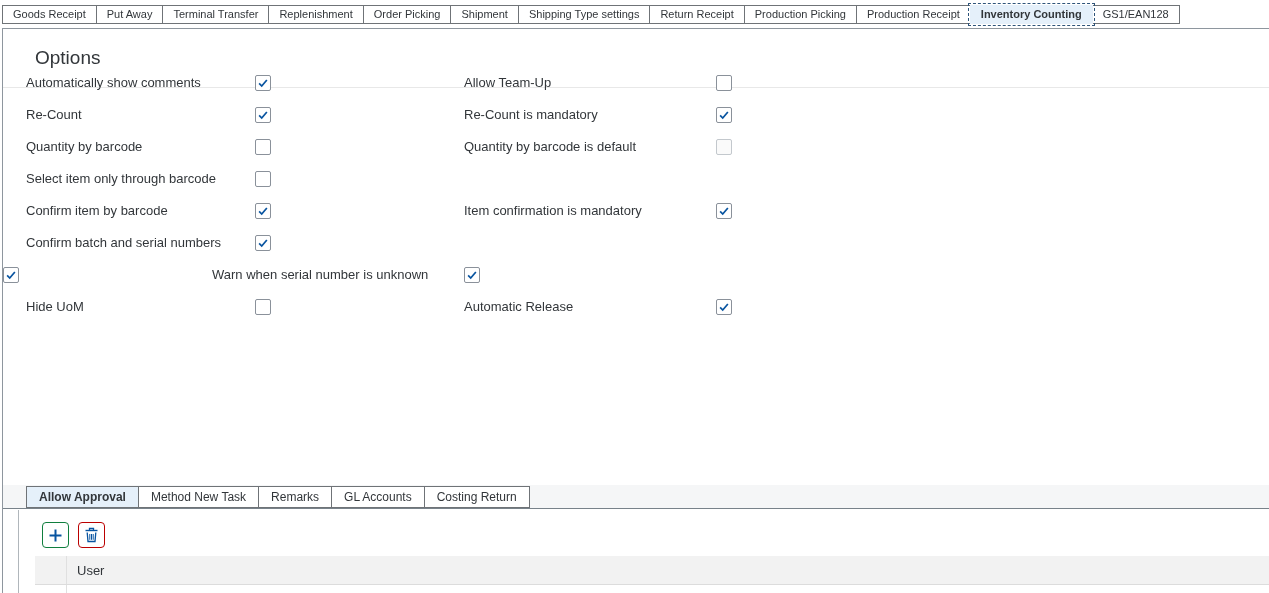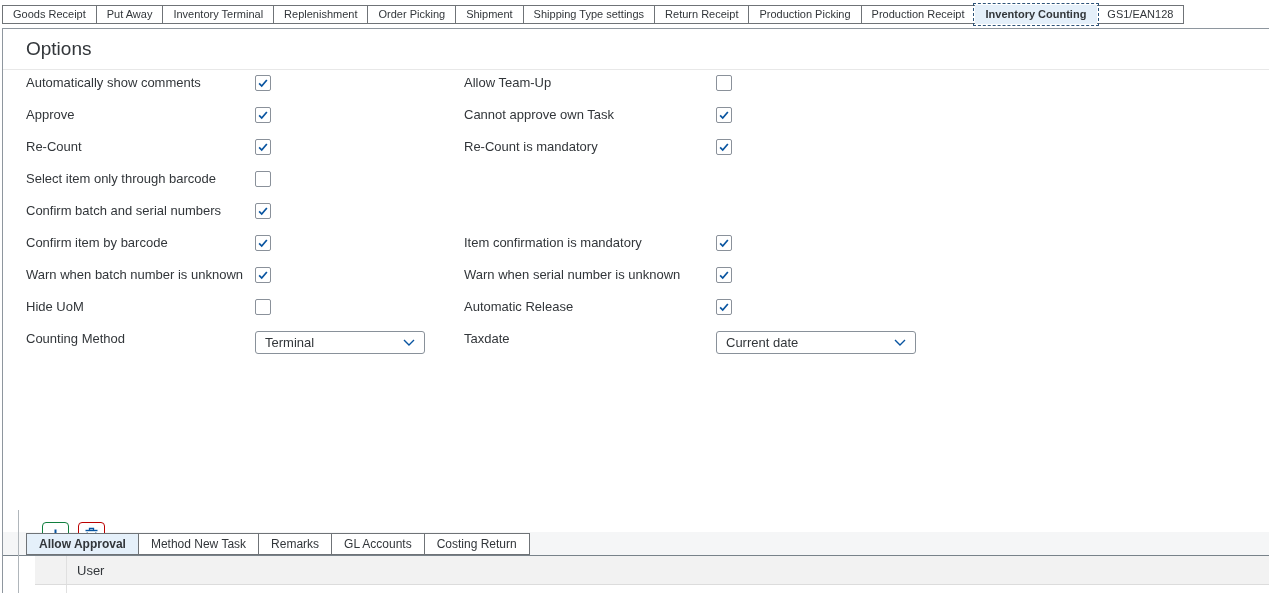--- a/index.html
+++ b/index.html
@@ -22,21 +22,21 @@
   .top-tab.active::after {
     content:""; position:absolute; inset:-3px;
     border:1px dashed #2e547a; pointer-events:none;
   }
   
   .panel {
     position:absolute; left:2px; top:28px; right:0; bottom:0;
     border-top:1px solid #8e969e; border-left:1px solid #8e969e; background:#fff;
   }
   .heading-wrap { padding:9px 0 9px 23px; border-bottom:1px solid #e8e8e8; }
-  .heading { font-size:19px; font-weight:normal; margin:0; }
+  .heading { font-size:19px; font-weight:normal; margin:9px; }
   
   .options-grid { position:absolute; left:0; top:46px; right:0; }
   .opt-row { display:flex; height:32px; align-items:flex-start; font-size:13px; }
   .opt-label { white-space:nowrap; overflow:hidden; }
   .opt-label.left  { width:252px; padding-left:23px; }
   .opt-ctl.left    { width:209px; }
   .opt-label.right { width:252px; }
   .opt-ctl.right   { flex:1; }
   .checkbox {
     width:16px; height:16px; border:1px solid #8a919a; border-radius:2px;
@@ -48,21 +48,21 @@
     width:170px; height:23px; border:1px solid #89919a; border-radius:3px;
     background:#fff; display:flex; align-items:center; justify-content:space-between;
     padding:0 9px; font-size:13px; cursor:default;
   }
   .select.wide { width:200px; }
   .select .chev { width:12px; height:7px; display:block; }
   
   .btab-strip {
     position:absolute; left:0; right:0; top:456px; height:24px;
     background:#f5f6f7; border-bottom:1px solid #78828a;
-    display:flex; align-items:flex-end; padding-left:23px;margin-top:47px;
+    display:flex; align-items:flex-end; padding-left:23px;
   }
   .btab {
     height:22px; line-height:20px; padding:0 12px; font-size:12px;
     border:1px solid #6f7377; background:#fff; margin-right:-1px;
     white-space:nowrap; position:relative;
   }
   .btab.active { background:#e5f0fa; font-weight:bold; z-index:2; }
   
   .lower { position:absolute; left:15px; right:0; top:481px; bottom:0; border-left:1px solid #b0b6bb; }
   .toolbar { position:absolute; left:23px; top:12px; display:flex; gap:9px; }
@@ -80,21 +80,21 @@
   .sel-col { width:32px; border-right:1px solid #e0e0e0; }
   .user-col { flex:1; display:flex; align-items:center; padding-left:10px; font-size:13px; }
   .table-row { position:absolute; left:16px; right:0; top:75px; bottom:0; background:#fff; display:flex; }
 </style>
 </head>
 <body>
 
 <div class="top-tab-bar">
     <div class="top-tab">Goods Receipt</div>
     <div class="top-tab">Put Away</div>
-    <div class="top-tab">Inventory Terminal</div>
+    <div class="top-tab">Terminal Transfer</div>
     <div class="top-tab">Replenishment</div>
     <div class="top-tab">Order Picking</div>
     <div class="top-tab">Shipment</div>
     <div class="top-tab">Shipping Type settings</div>
     <div class="top-tab">Return Receipt</div>
     <div class="top-tab">Production Picking</div>
     <div class="top-tab">Production Receipt</div>
     <div class="top-tab active">Inventory Counting</div>
     <div class="top-tab">GS1/EAN128</div>
   </div>
@@ -109,79 +109,70 @@
         <div class="opt-label left">Automatically show comments</div>
         <div class="opt-ctl left"><span class="checkbox checked">
             <svg viewBox="0 0 14 14">
               <path d="M2.5 7.5 L5.5 10.5 L11.5 3.5" fill="none" stroke="#0854a0" stroke-width="2"></path>
             </svg>
           </span></div>
         <div class="opt-label right">Allow Team-Up</div>
         <div class="opt-ctl right"><span class="checkbox"></span></div>
       </div>
       <div class="opt-row">
-        <div class="opt-label left">Approve</div>
-        <div class="opt-ctl left"><span class="checkbox checked">
-            <svg viewBox="0 0 14 14">
-              <path d="M2.5 7.5 L5.5 10.5 L11.5 3.5" fill="none" stroke="#0854a0" stroke-width="2"></path>
-            </svg>
-          </span></div>
-        <div class="opt-label right">Cannot approve own Task</div>
-        <div class="opt-ctl right"><span class="checkbox checked">
-            <svg viewBox="0 0 14 14">
-              <path d="M2.5 7.5 L5.5 10.5 L11.5 3.5" fill="none" stroke="#0854a0" stroke-width="2"></path>
-            </svg>
-          </span></div>
-      </div>
-      <div class="opt-row">
         <div class="opt-label left">Re-Count</div>
         <div class="opt-ctl left"><span class="checkbox checked">
             <svg viewBox="0 0 14 14">
               <path d="M2.5 7.5 L5.5 10.5 L11.5 3.5" fill="none" stroke="#0854a0" stroke-width="2"></path>
             </svg>
           </span></div>
         <div class="opt-label right">Re-Count is mandatory</div>
         <div class="opt-ctl right"><span class="checkbox checked">
             <svg viewBox="0 0 14 14">
               <path d="M2.5 7.5 L5.5 10.5 L11.5 3.5" fill="none" stroke="#0854a0" stroke-width="2"></path>
             </svg>
           </span></div>
+      </div>
+      <div class="opt-row">
+        <div class="opt-label left">Quantity by barcode</div>
+        <div class="opt-ctl left"><span class="checkbox"></span></div>
+        <div class="opt-label right">Quantity by barcode is default</div>
+        <div class="opt-ctl right"><span class="checkbox disabled"></span></div>
       </div>
       <div class="opt-row">
         <div class="opt-label left">Select item only through barcode</div>
         <div class="opt-ctl left"><span class="checkbox"></span></div>
         <div class="opt-label right"></div>
         <div class="opt-ctl right"></div>
       </div>
       <div class="opt-row">
+        <div class="opt-label left">Confirm item by barcode</div>
+        <div class="opt-ctl left"><span class="checkbox checked">
+            <svg viewBox="0 0 14 14">
+              <path d="M2.5 7.5 L5.5 10.5 L11.5 3.5" fill="none" stroke="#0854a0" stroke-width="2"></path>
+            </svg>
+          </span></div>
+        <div class="opt-label right">Item confirmation is mandatory</div>
+        <div class="opt-ctl right"><span class="checkbox checked">
+            <svg viewBox="0 0 14 14">
+              <path d="M2.5 7.5 L5.5 10.5 L11.5 3.5" fill="none" stroke="#0854a0" stroke-width="2"></path>
+            </svg>
+          </span></div>
+      </div>
+      <div class="opt-row">
         <div class="opt-label left">Confirm batch and serial numbers</div>
         <div class="opt-ctl left"><span class="checkbox checked">
             <svg viewBox="0 0 14 14">
               <path d="M2.5 7.5 L5.5 10.5 L11.5 3.5" fill="none" stroke="#0854a0" stroke-width="2"></path>
             </svg>
           </span></div>
         <div class="opt-label right"></div>
         <div class="opt-ctl right"></div>
       </div>
       <div class="opt-row">
-        <div class="opt-label left">Confirm item by barcode</div>
-        <div class="opt-ctl left"><span class="checkbox checked">
-            <svg viewBox="0 0 14 14">
-              <path d="M2.5 7.5 L5.5 10.5 L11.5 3.5" fill="none" stroke="#0854a0" stroke-width="2"></path>
-            </svg>
-          </span></div>
-        <div class="opt-label right">Item confirmation is mandatory</div>
-        <div class="opt-ctl right"><span class="checkbox checked">
-            <svg viewBox="0 0 14 14">
-              <path d="M2.5 7.5 L5.5 10.5 L11.5 3.5" fill="none" stroke="#0854a0" stroke-width="2"></path>
-            </svg>
-          </span></div>
-      </div>
-      <div class="opt-row">
-        <div class="opt-label left">Warn when batch number is unknown</div>
         <div class="opt-ctl left"><span class="checkbox checked">
             <svg viewBox="0 0 14 14">
               <path d="M2.5 7.5 L5.5 10.5 L11.5 3.5" fill="none" stroke="#0854a0" stroke-width="2"></path>
             </svg>
           </span></div>
         <div class="opt-label right">Warn when serial number is unknown</div>
         <div class="opt-ctl right"><span class="checkbox checked">
             <svg viewBox="0 0 14 14">
               <path d="M2.5 7.5 L5.5 10.5 L11.5 3.5" fill="none" stroke="#0854a0" stroke-width="2"></path>
             </svg>
@@ -189,44 +180,20 @@
       </div>
       <div class="opt-row">
         <div class="opt-label left">Hide UoM</div>
         <div class="opt-ctl left"><span class="checkbox"></span></div>
         <div class="opt-label right">Automatic Release</div>
         <div class="opt-ctl right"><span class="checkbox checked">
             <svg viewBox="0 0 14 14">
               <path d="M2.5 7.5 L5.5 10.5 L11.5 3.5" fill="none" stroke="#0854a0" stroke-width="2"></path>
             </svg>
           </span></div>
-      </div>
-      <div class="opt-row">
-        <div class="opt-label left">Counting Method</div>
-        <div class="opt-ctl left">
-          <div class="select">
-            <span>Terminal</span>
-            <span style="display: flex;">
-              <svg class="chev" viewBox="0 0 12 7">
-                <path d="M1 1 L6 6 L11 1" fill="none" stroke="#0854a0" stroke-width="1.4"></path>
-              </svg>
-            </span>
-          </div>
-        </div>
-        <div class="opt-label right">Taxdate</div>
-        <div class="opt-ctl right">
-          <div class="select wide">
-            <span>Current date</span>
-            <span style="display: flex;">
-              <svg class="chev" viewBox="0 0 12 7">
-                <path d="M1 1 L6 6 L11 1" fill="none" stroke="#0854a0" stroke-width="1.4"></path>
-              </svg>
-            </span>
-          </div>
-        </div>
       </div>
     </div>
 
   <div class="btab-strip">
       <div class="btab active">Allow Approval</div>
       <div class="btab">Method New Task</div>
       <div class="btab">Remarks</div>
       <div class="btab">GL Accounts</div>
       <div class="btab">Costing Return</div>
     </div>

